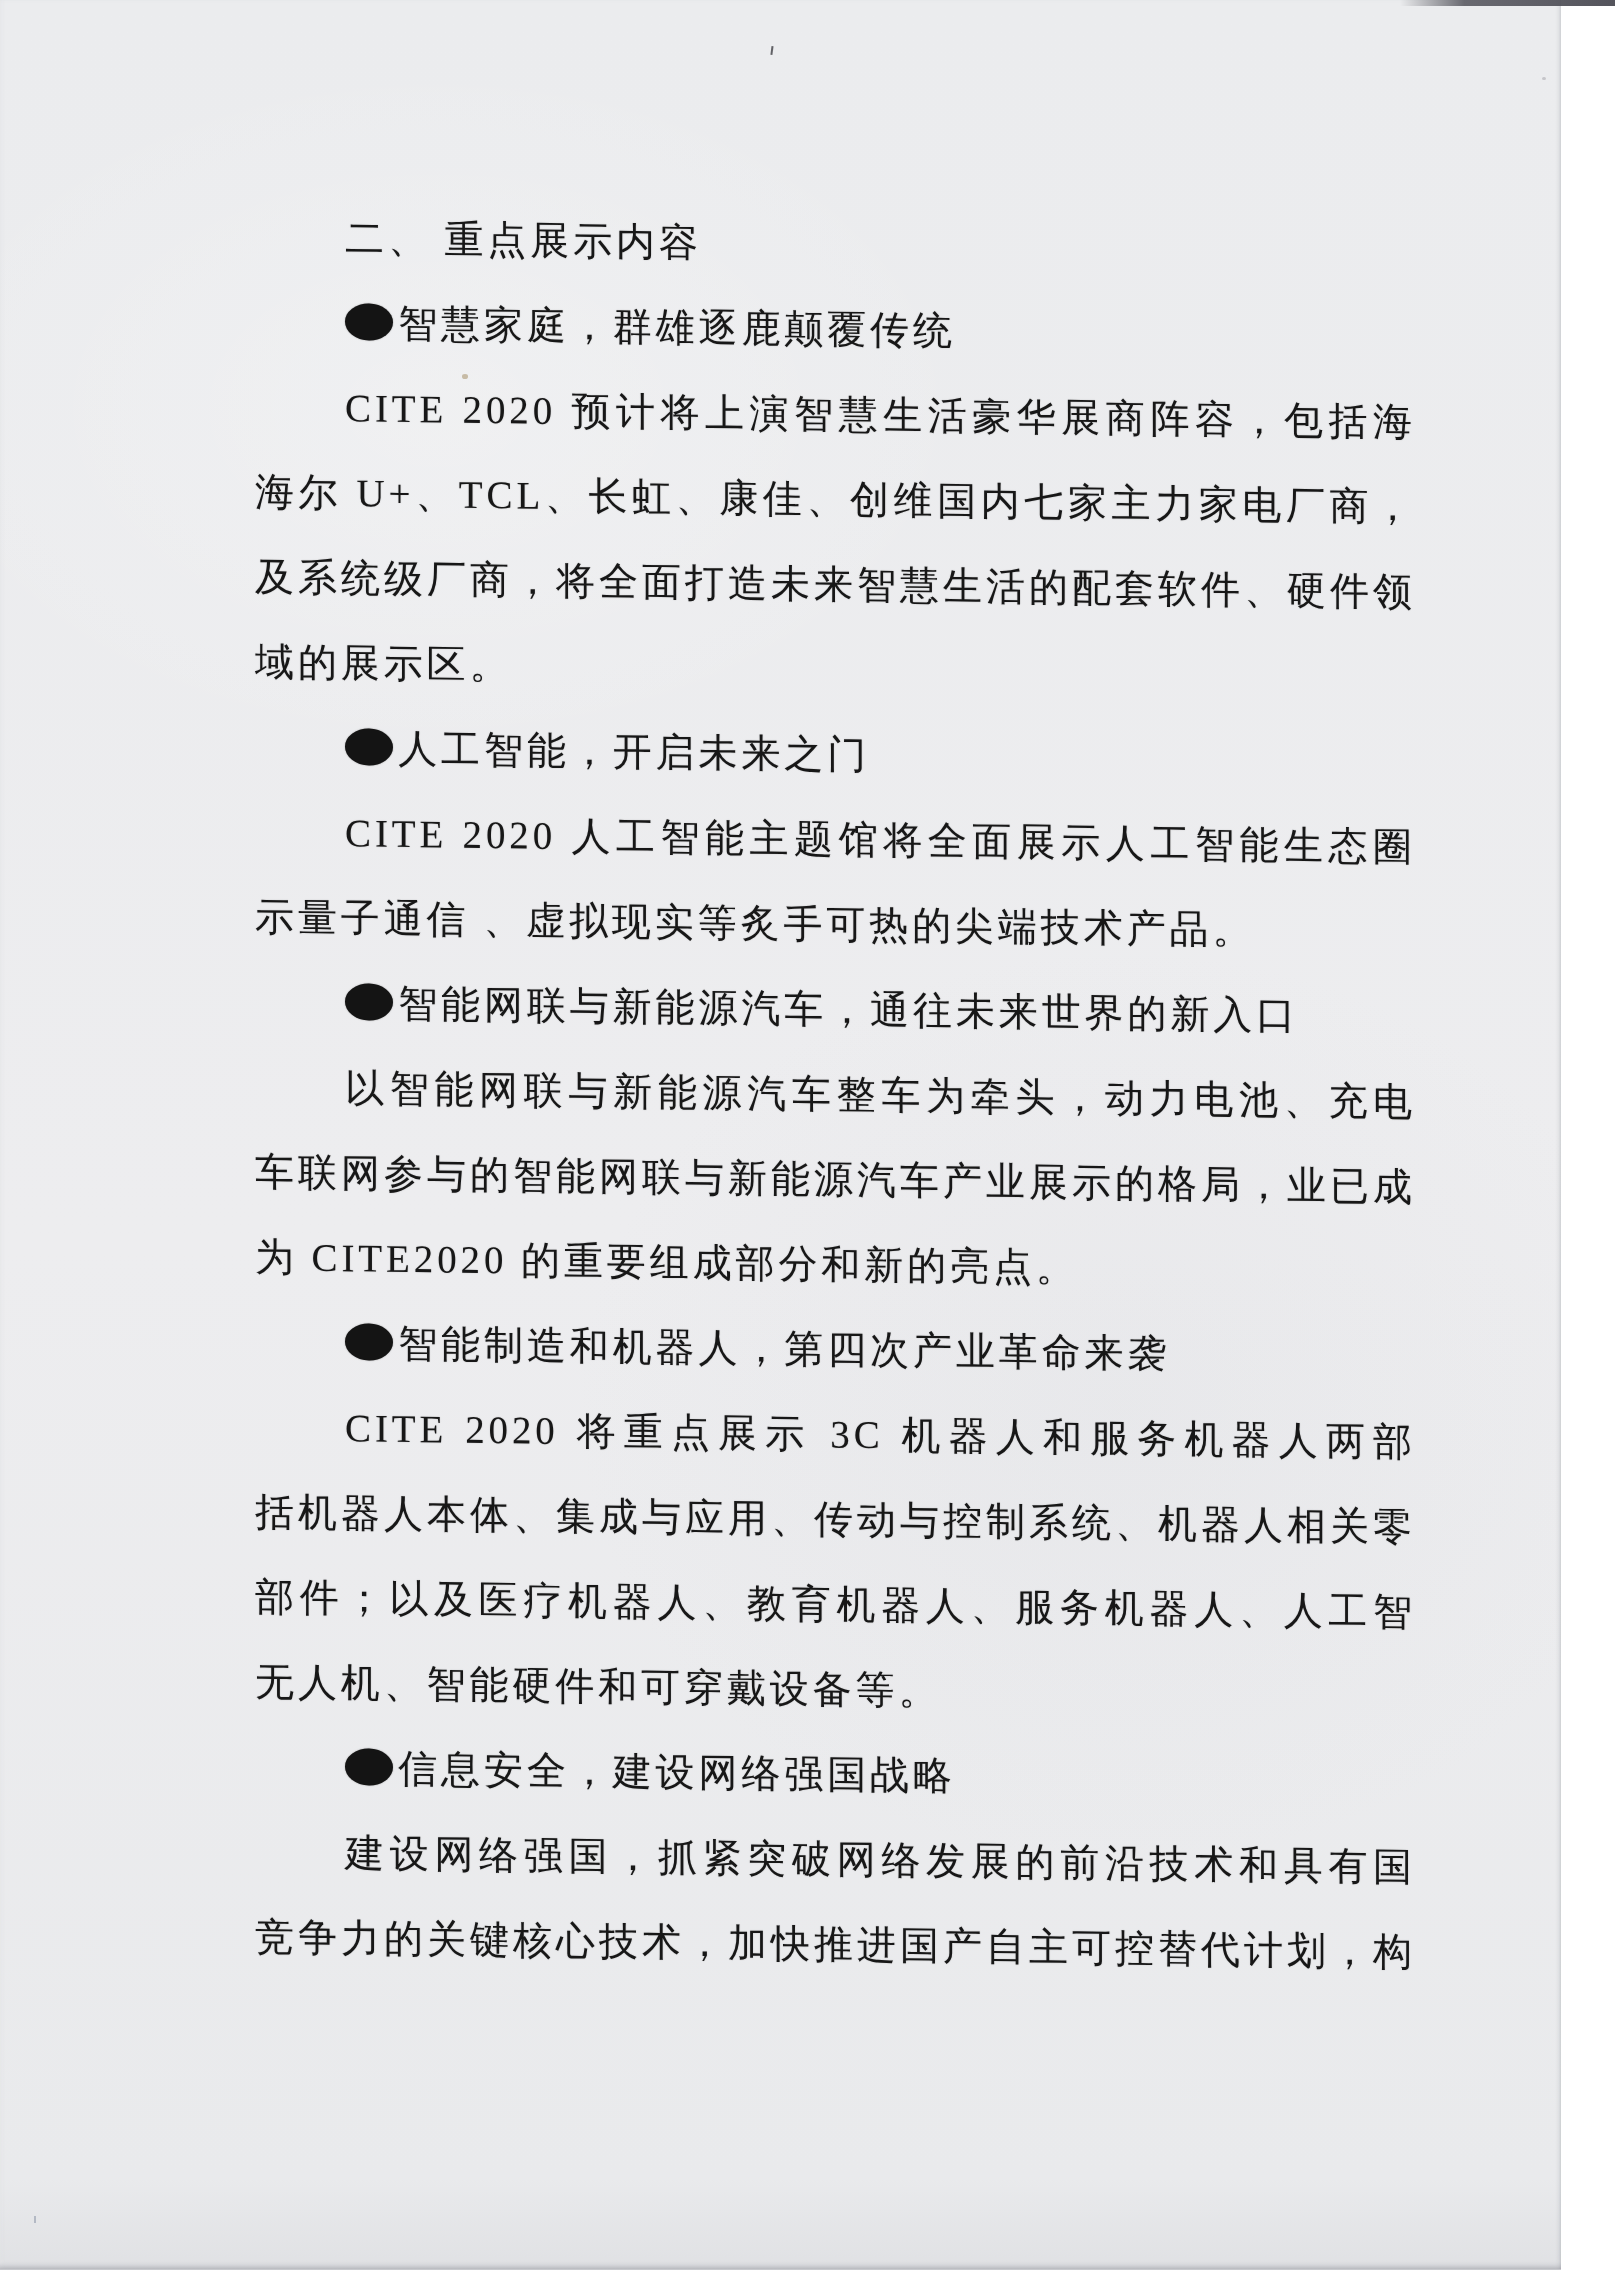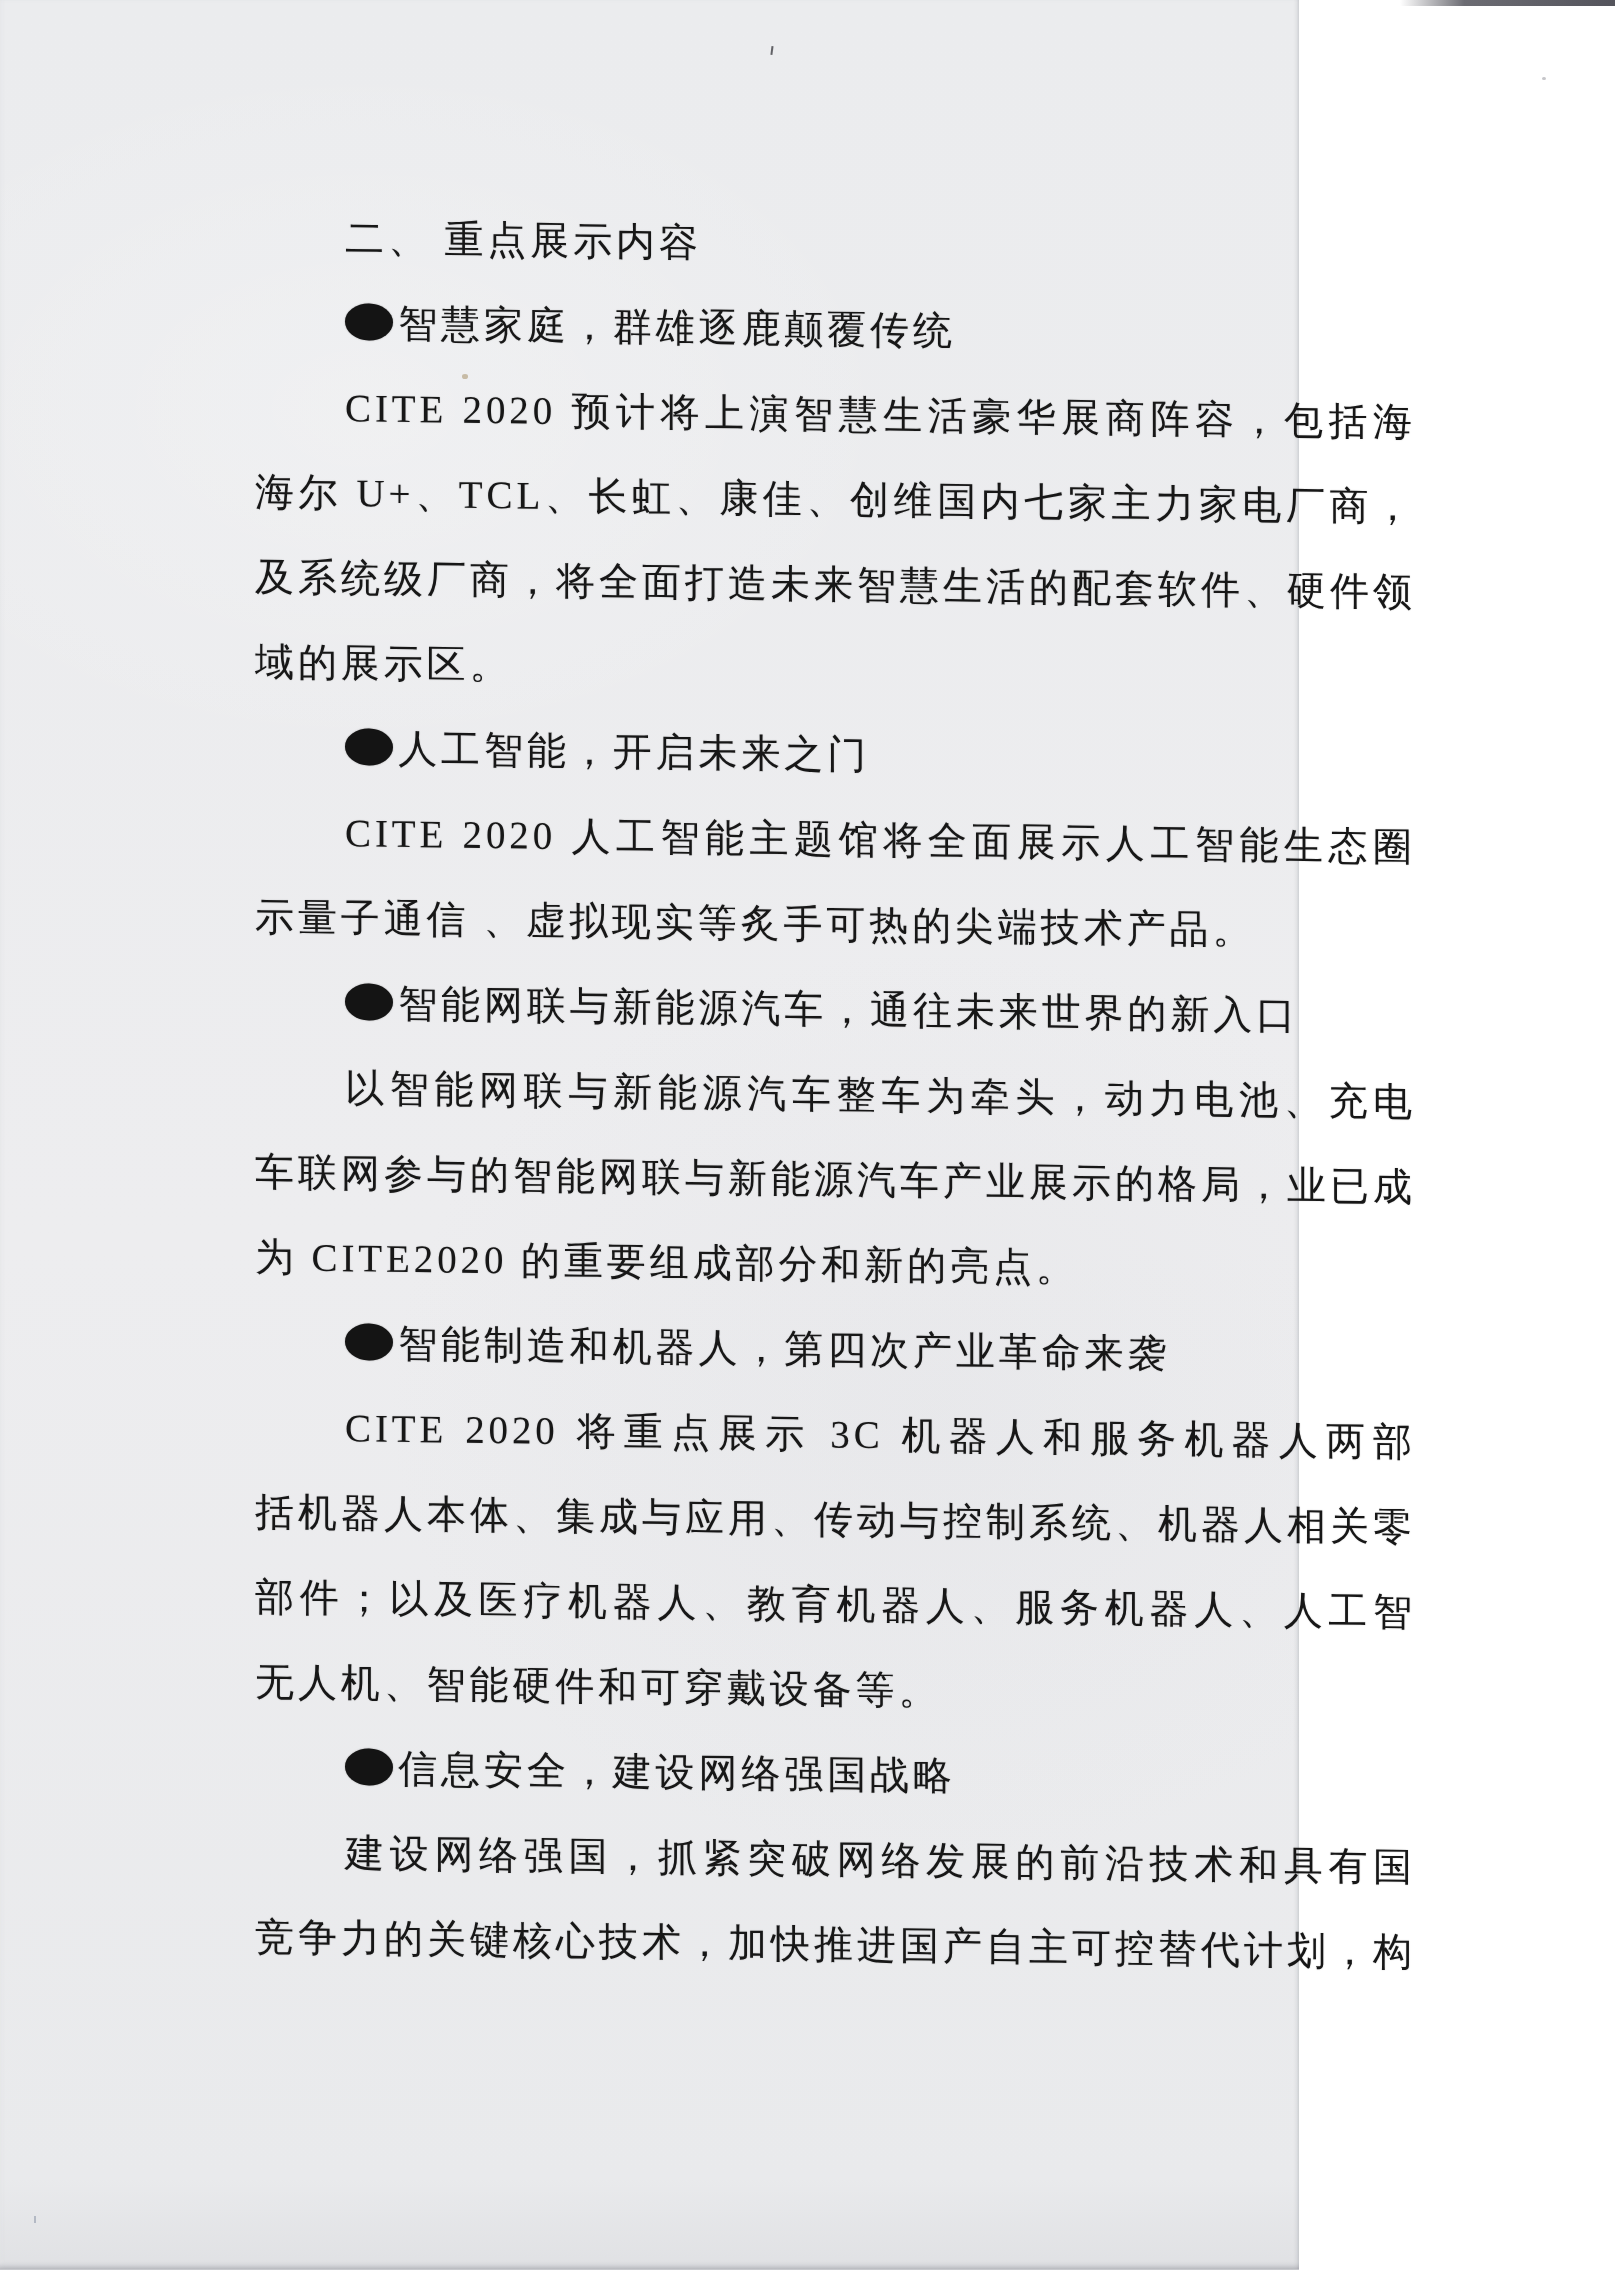--- a/index.html
+++ b/index.html
@@ -1,17 +1,17 @@
 <!DOCTYPE html>
 <html style="font-size:10.5px"><head>
 <meta charset="utf-8">
 <style>
   html,body{margin:0;padding:0;width:1622px;height:2295px;background:#ffffff;overflow:hidden;}
   .paper{
-    position:absolute;left:0;top:0;width:1299px;height:2269px;
+    position:absolute;left:0;top:0;width:1561px;height:2269px;
     background:
       radial-gradient(916px 589px at 28% 18%, rgba(255,255,255,.22), rgba(255,255,255,0) 62%),
       radial-gradient(785px 654px at 72% 62%, rgba(208,210,216,.16), rgba(208,210,216,0) 70%),
       linear-gradient(180deg,#ebecee 0%, #ededef 55%, #e9eaec 96%, #e0e1e4 100%);
     box-shadow:
       inset 0 -4.6px 5.9px -3.3px rgba(110,112,122,.5),
       inset -3.3px 0 5.2px -3.3px rgba(120,122,132,.35),
       inset 3.3px 0 4.6px -3.3px rgba(255,255,255,.7);
     border-bottom:1.3px solid #c7c8cc;
   }

